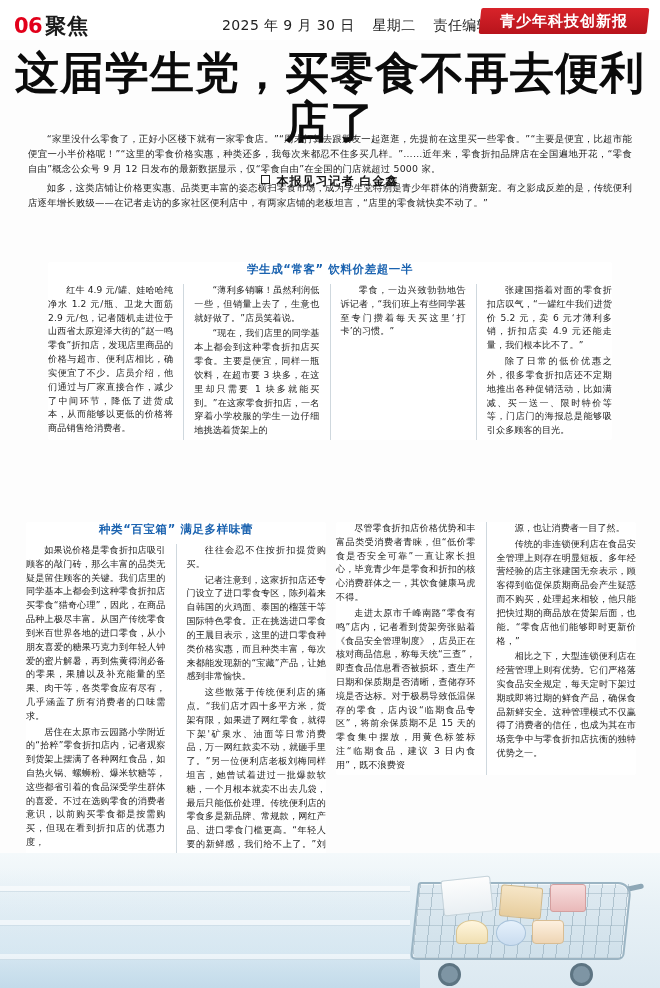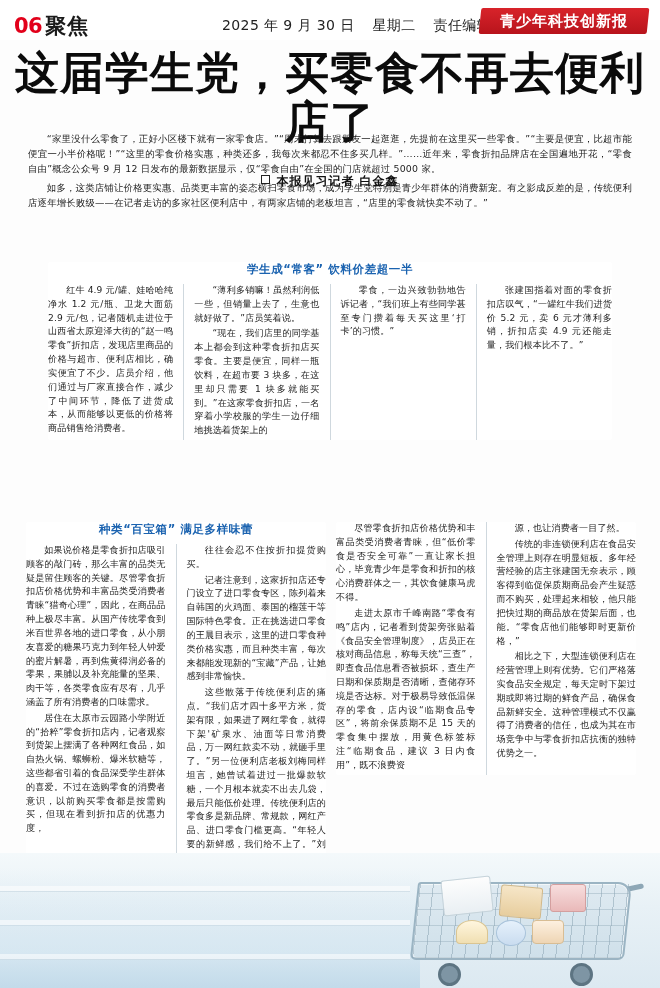--- a/index.html
+++ b/index.html
@@ -307,29 +307,30 @@
       </div>
       <div class="col">
         <p>“薄利多销嘛！虽然利润低一些，但销量上去了，生意也就好做了。”店员笑着说。</p>
         <p>“现在，我们店里的同学基本上都会到这种零食折扣店买零食。主要是便宜，同样一瓶饮料，在超市要 3 块多，在这里却只需要 1 块多就能买到。”在这家零食折扣店，一名穿着小学校服的学生一边仔细地挑选着货架上的</p>
       </div>
       <div class="col">
         <p>零食，一边兴致勃勃地告诉记者，“我们班上有些同学甚至专门攒着每天买这里‘打卡’的习惯。”</p>
       </div>
       <div class="col">
         <p>张建国指着对面的零食折扣店叹气，“一罐红牛我们进货价 5.2 元，卖 6 元才薄利多销，折扣店卖 4.9 元还能走量，我们根本比不了。”</p>
+        <p>除了日常的低价优惠之外，很多零食折扣店还不定期地推出各种促销活动，比如满减、买一送一、限时特价等等，门店门的海报总是能够吸引众多顾客的目光。</p>
       </div>
     </div>
   </div>
 
   <div class="block" id="block-b">
     <div class="sub-title">种类“百宝箱”  满足多样味蕾</div>
     <div class="cols">
       <div class="col">
-        <p>如果说价格是零食折扣店吸引顾客的敲门砖，那么丰富的品类无疑是留住顾客的关键。尽管零食折扣店价格优势和丰富品类受消费者青睐“猎奇心理”，因此，在商品品种上极尽丰富。从国产传统零食到米百世界各地的进口零食，从小朋友喜爱的糖果巧克力到年轻人钟爱的蜜片解暑，再到焦黄得润必备的零果，果脯以及补充能量的坚果、肉干等，各类零食应有尽有，几乎涵盖了所有消费者的口味需求。</p>
+        <p>如果说价格是零食折扣店吸引顾客的敲门砖，那么丰富的品类无疑是留住顾客的关键。我们店里的同学基本上都会到这种零食折扣店买零食“猎奇心理”，因此，在商品品种上极尽丰富。从国产传统零食到米百世界各地的进口零食，从小朋友喜爱的糖果巧克力到年轻人钟爱的蜜片解暑，再到焦黄得润必备的零果，果脯以及补充能量的坚果、肉干等，各类零食应有尽有，几乎涵盖了所有消费者的口味需求。</p>
         <p>居住在太原市云园路小学附近的“拾粹”零食折扣店内，记者观察到货架上摆满了各种网红食品，如自热火锅、螺蛳粉、爆米软糖等，这些都省引着的食品深受学生群体的喜爱。不过在选购零食的消费者意识，以前购买零食都是按需购买，但现在看到折扣店的优惠力度，</p>
       </div>
       <div class="col">
         <p>往往会忍不住按折扣提货购买。</p>
         <p>记者注意到，这家折扣店还专门设立了进口零食专区，陈列着来自韩国的火鸡面、泰国的榴莲干等国际特色零食。正在挑选进口零食的王晨目表示，这里的进口零食种类价格实惠，而且种类丰富，每次来都能发现新的“宝藏”产品，让她感到非常愉快。</p>
         <p>这些散落于传统便利店的痛点。“我们店才四十多平方米，货架有限，如果进了网红零食，就得下架'矿泉水、油面等日常消费品，万一网红款卖不动，就砸手里了。”另一位便利店老板刘梅同样坦言，她曾试着进过一批爆款软糖，一个月根本就卖不出去几袋，最后只能低价处理。传统便利店的零食多是新品牌、常规款，网红产品、进口零食门槛更高。“年轻人要的新鲜感，我们给不上了。”刘梅说道。</p>
       </div>
     </div>
   </div>
 

